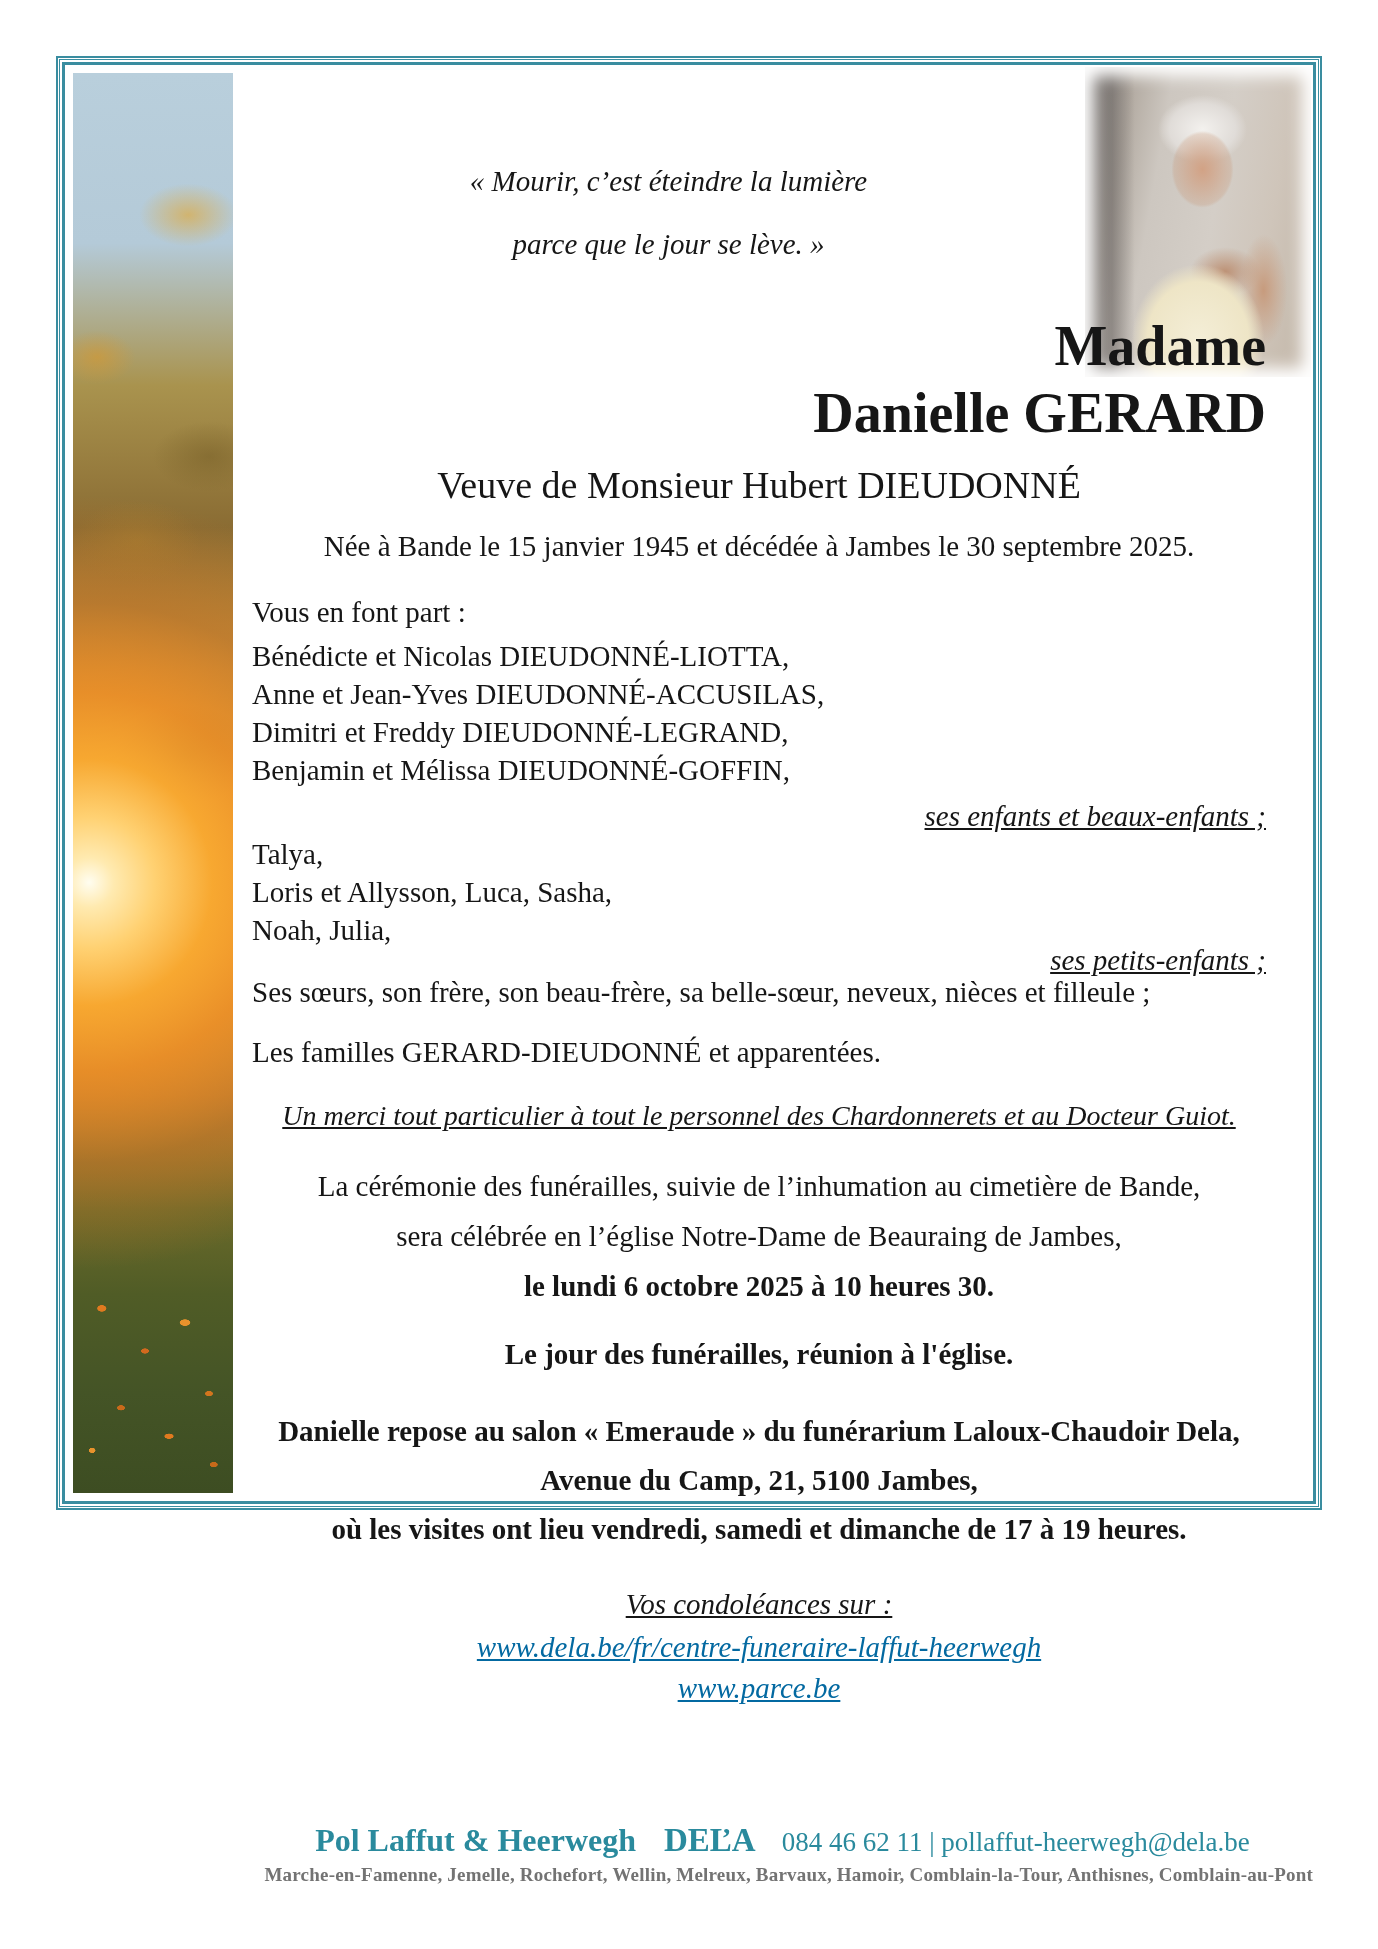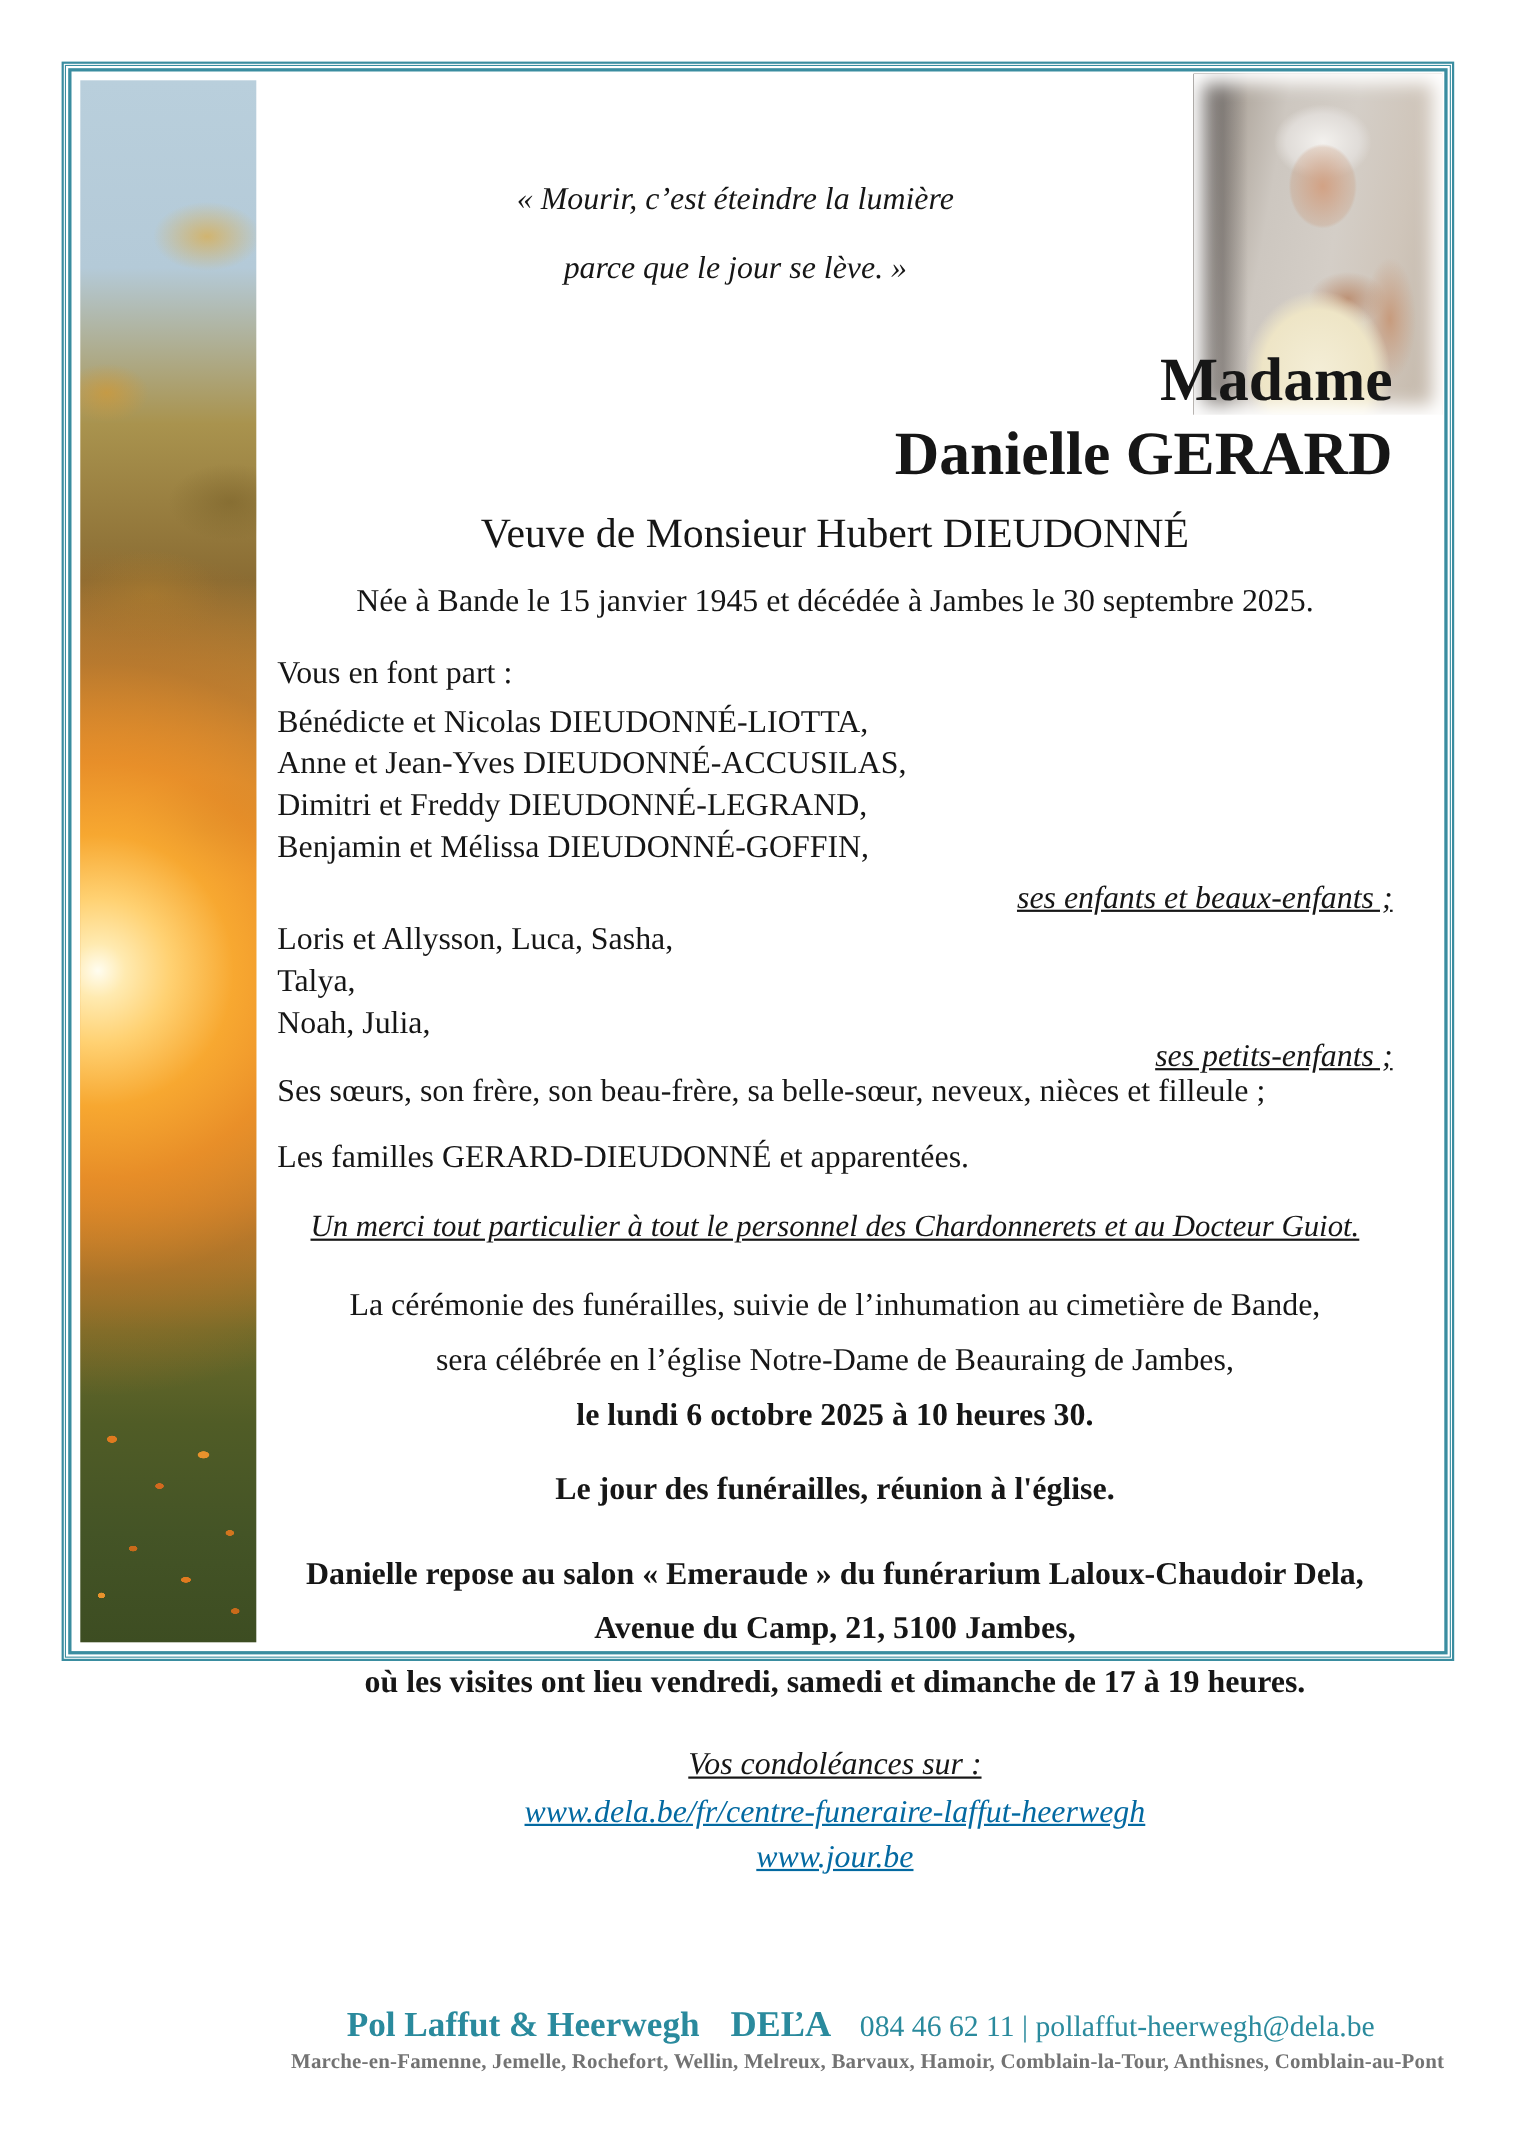--- a/index.html
+++ b/index.html
@@ -112,22 +112,22 @@
       <div class="tb children">
         <div>Bénédicte et Nicolas DIEUDONNÉ-LIOTTA,</div>
         <div>Anne et Jean-Yves DIEUDONNÉ-ACCUSILAS,</div>
         <div>Dimitri et Freddy DIEUDONNÉ-LEGRAND,</div>
         <div>Benjamin et Mélissa DIEUDONNÉ-GOFFIN,</div>
       </div>
 
       <div class="tb chl right it">ses enfants et beaux-enfants ;</div>
 
       <div class="tb gkids">
+        <div>Talya,</div>
         <div>Loris et Allysson, Luca, Sasha,</div>
-        <div>Talya,</div>
         <div>Noah, Julia,</div>
       </div>
 
       <div class="tb gkl right it">ses petits-enfants ;</div>
 
       <div class="tb sibl">Ses sœurs, son frère, son beau-frère, sa belle-sœur, neveux, nièces et filleule ;</div>
 
       <div class="tb faml">Les familles GERARD-DIEUDONNÉ et apparentées.</div>
 
       <div class="tb merci center it">Un merci tout particulier à tout le personnel des Chardonnerets et au Docteur Guiot.</div>
@@ -143,21 +143,21 @@
       <div class="tb repose center bd">
         <div>Danielle repose au salon « Emeraude » du funérarium Laloux-Chaudoir Dela,</div>
         <div>Avenue du Camp, 21, 5100 Jambes,</div>
         <div>où les visites ont lieu vendredi, samedi et dimanche de 17 à 19 heures.</div>
       </div>
 
       <div class="tb condl center it">Vos condoléances sur :</div>
 
       <div class="tb links center">
         <div><a href="#">www.dela.be/fr/centre-funeraire-laffut-heerwegh</a></div>
-        <div><a href="#">www.jour.be</a></div>
+        <div><a href="#">www.parce.be</a></div>
       </div>
 
       <div class="footer1">
         <span class="f-co">Pol Laffut &amp; Heerwegh</span><span class="f-brand">DEĽA</span><span class="f-contact">084 46 62 11 | pollaffut-heerwegh@dela.be</span>
       </div>
       <div class="footer2">Marche-en-Famenne, Jemelle, Rochefort, Wellin, Melreux, Barvaux, Hamoir, Comblain-la-Tour, Anthisnes, Comblain-au-Pont</div>
 
     </div>
   </div>
 </div>

